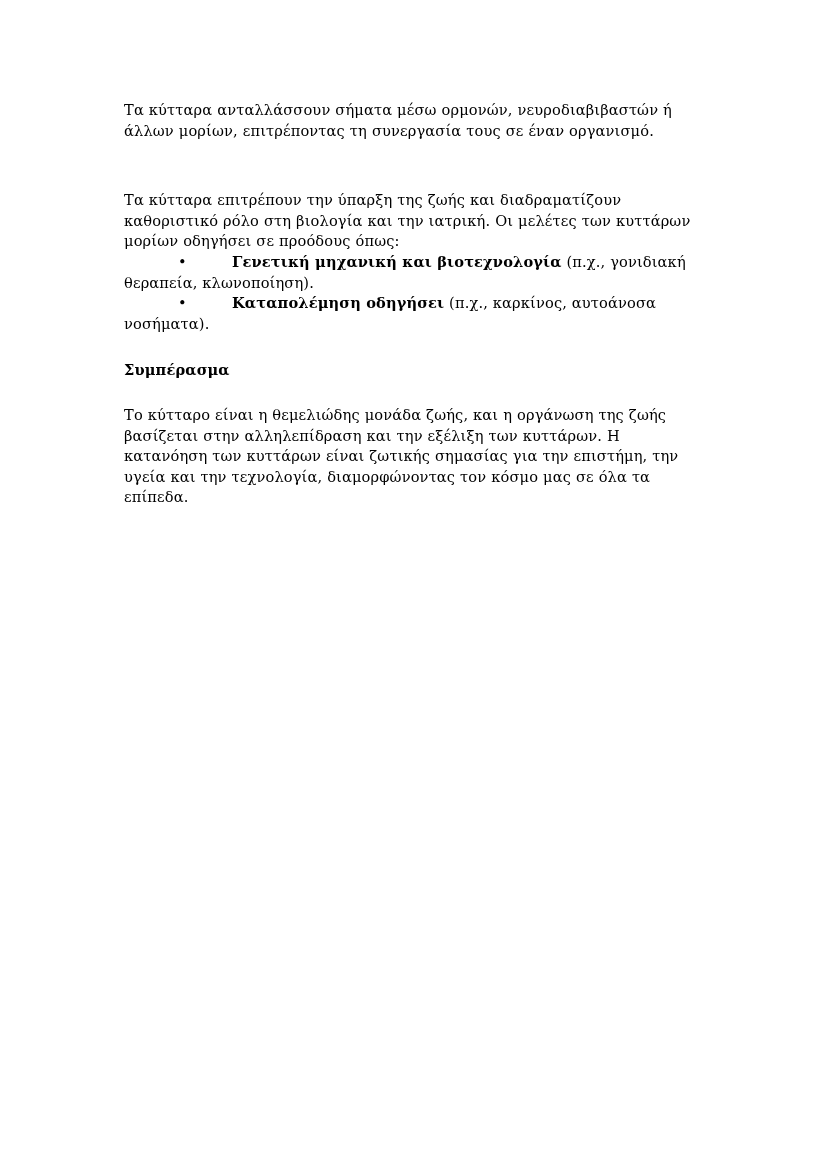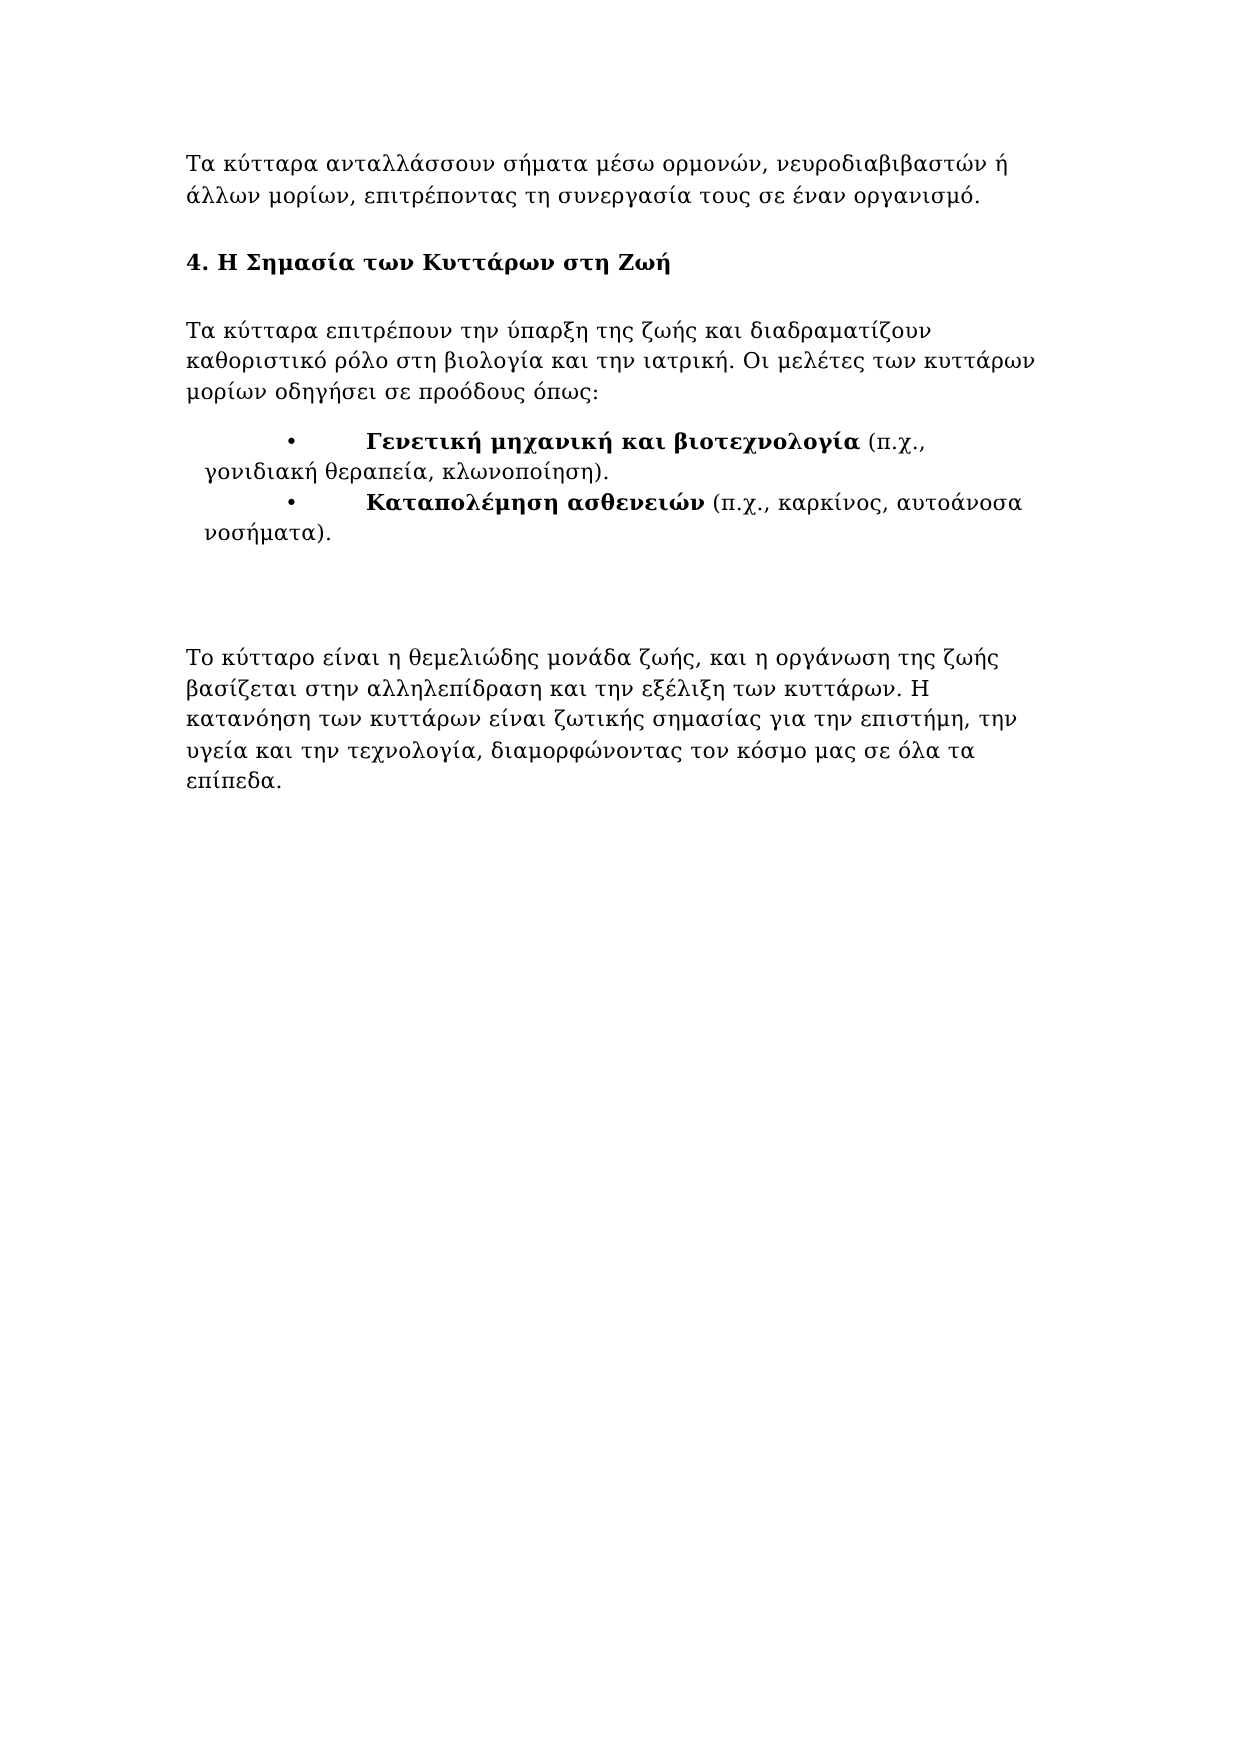--- a/index.html
+++ b/index.html
@@ -61,21 +61,21 @@
   .heading {
     font-size: 14.6px;
     line-height: 20.6px;
     font-weight: bold;
     margin: 0;
     letter-spacing: 0.01em;
   }
 
   
   .bullet-list {
-    margin: 12px;
+    margin: 0;
     padding: 0;
     list-style: none;
   }
   .bullet-item {
     font-size: 14.6px;
     line-height: 20.6px;
     margin: 0;
     text-indent: 0;
     letter-spacing: 0.01em;
   }
@@ -96,40 +96,40 @@
 </head>
 <body>
 
 <div class="page">
   <div class="content">
 
     <p class="para">Τα κύτταρα ανταλλάσσουν σήματα μέσω ορμονών, νευροδιαβιβαστών ή άλλων μορίων, επιτρέποντας τη συνεργασία τους σε έναν οργανισμό.</p>
 
     <div class="gap-heading"></div>
 
-    <h2 class="heading">4. Η Σημασία των Κυττάρων στη Ζωή</h2>
 
     <div class="gap-after-heading"></div>
 
     <p class="para">Τα κύτταρα επιτρέπουν την ύπαρξη της ζωής και διαδραματίζουν καθοριστικό ρόλο στη βιολογία και την ιατρική. Οι μελέτες των κυττάρων μορίων οδηγήσει σε προόδους όπως:</p>
 
     <ul class="bullet-list">
 
       <li class="bullet-item">
         <span class="bullet-mark">•</span><span class="bullet-lead">Γενετική μηχανική και βιοτεχνολογία</span><span class="bullet-rest"> (π.χ., γονιδιακή θεραπεία, κλωνοποίηση).</span>
       </li>
 
       <li class="bullet-item">
-        <span class="bullet-mark">•</span><span class="bullet-lead">Καταπολέμηση ασθενειών</span><span class="bullet-rest"> (π.χ., καρκίνος, αυτοάνοσα νοσήματα).</span>
+        <span class="bullet-mark">•</span><span class="bullet-lead">Καταπολέμηση οδηγήσει</span><span class="bullet-rest"> (π.χ., καρκίνος, αυτοάνοσα νοσήματα).</span>
       </li>
 
 
     </ul>
 
     <div class="gap-before-conclusion"></div>
 
+    <h2 class="heading">Συμπέρασμα</h2>
 
     <div class="gap-after-conclusion"></div>
 
     <p class="para">Το κύτταρο είναι η θεμελιώδης μονάδα ζωής, και η οργάνωση της ζωής βασίζεται στην αλληλεπίδραση και την εξέλιξη των κυττάρων. Η κατανόηση των κυττάρων είναι ζωτικής σημασίας για την επιστήμη, την υγεία και την τεχνολογία, διαμορφώνοντας τον κόσμο μας σε όλα τα επίπεδα.</p>
 
   </div>
 </div>
 
 </body></html>

